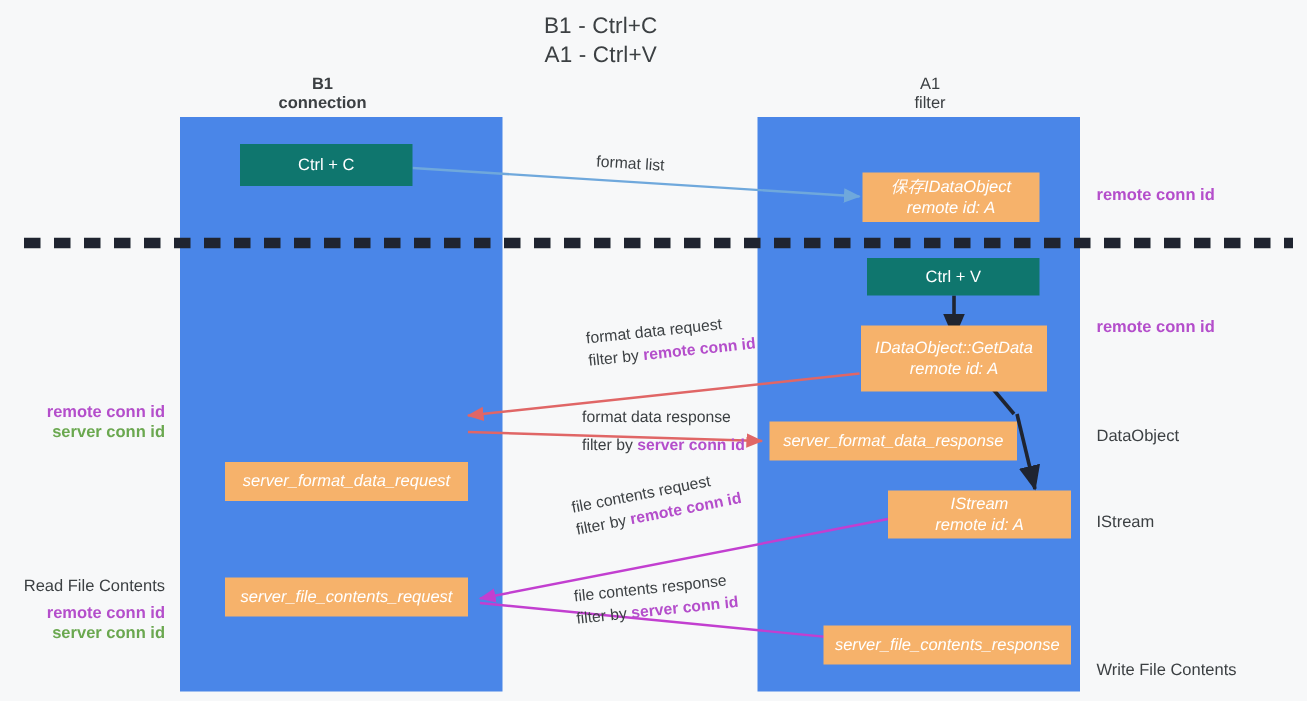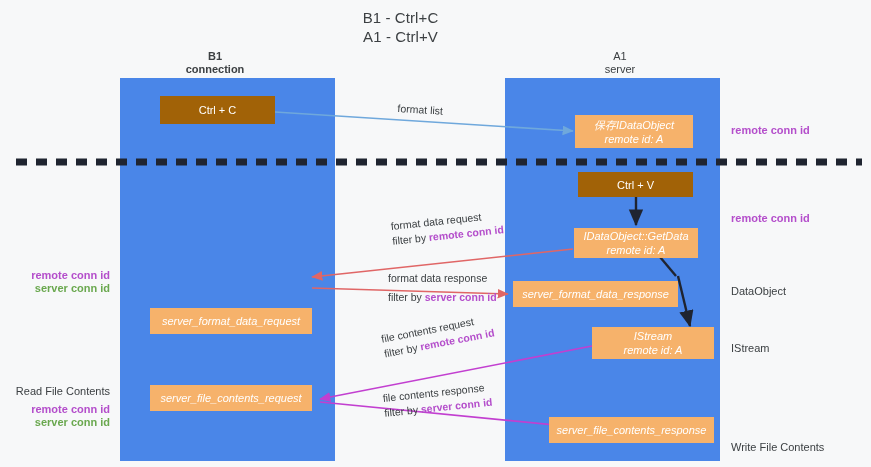--- a/index.html
+++ b/index.html
@@ -38,21 +38,21 @@
   }
 
   
   .node {
     position: absolute;
     display: flex; flex-direction: column;
     align-items: center; justify-content: center;
     color: #ffffff; font-size: 11px; line-height: 14px;
     text-align: center; padding: 2px 4px;
   }
-  .node.green  { background: #a16207; }
+  .node.green  { background: #0f766e; }
   .node.orange { background: #f6b26b; font-style: italic; }
 
   
   .txt {
     position: absolute; font-size: 11px; line-height: 14px;
     color: #3c4043; white-space: nowrap;
   }
   .txt.purple { color: #b44ecb; font-weight: bold; }
   .txt.green  { color: #6aa84f; font-weight: bold; }
   .txt.right  { text-align: right; }
@@ -73,21 +73,21 @@
     <div>B1 - Ctrl+C</div>
     <div>A1 - Ctrl+V</div>
   </div>
 
   <div class="col-head" style="left:155px; top:50px; width:120px;font-weight:bold;">
     <span>B1</span>
     <span class="l2">connection</span>
   </div>
   <div class="col-head" style="left:560px; top:50px; width:120px;">
     <span>A1</span>
-    <span class="l2">server</span>
+    <span class="l2">filter</span>
   </div>
 
   <div class="lane" style="left:120px; top:78px; width:215px; height:383px;"></div>
   <div class="lane" style="left:505px; top:78px; width:215px; height:383px;"></div>
 
   <svg class="connectors" viewBox="0 0 871 467">
     <defs>
       <marker id="ar-blue" markerWidth="8" markerHeight="8" refX="6.5" refY="3" orient="auto" markerUnits="strokeWidth">
         <path d="M0,0 L7,3 L0,6 z" fill="#6fa8dc"></path>
       </marker>
@@ -127,21 +127,21 @@
 
   <div class="node orange" style="left:575px; top:115px; width:118px; height:33px;">
     <span>保存IDataObject</span>
     <span>remote id: A</span>
   </div>
 
   <div class="node green" style="left:578px; top:172px; width:115px; height:25px;">
     <span>Ctrl + V</span>
   </div>
 
-  <div class="node orange" style="left:574px; top:228px; width:124px; height:30px;">
+  <div class="node orange" style="left:574px; top:217px; width:124px; height:44px;">
     <span>IDataObject::GetData</span>
     <span>remote id: A</span>
   </div>
 
   <div class="node orange" style="left:150px; top:268px; width:162px; height:26px;margin-top:40px;">
     <span>server_format_data_request</span>
   </div>
 
   <div class="node orange" style="left:513px; top:281px; width:165px; height:26px;">
     <span>server_format_data_response</span>

